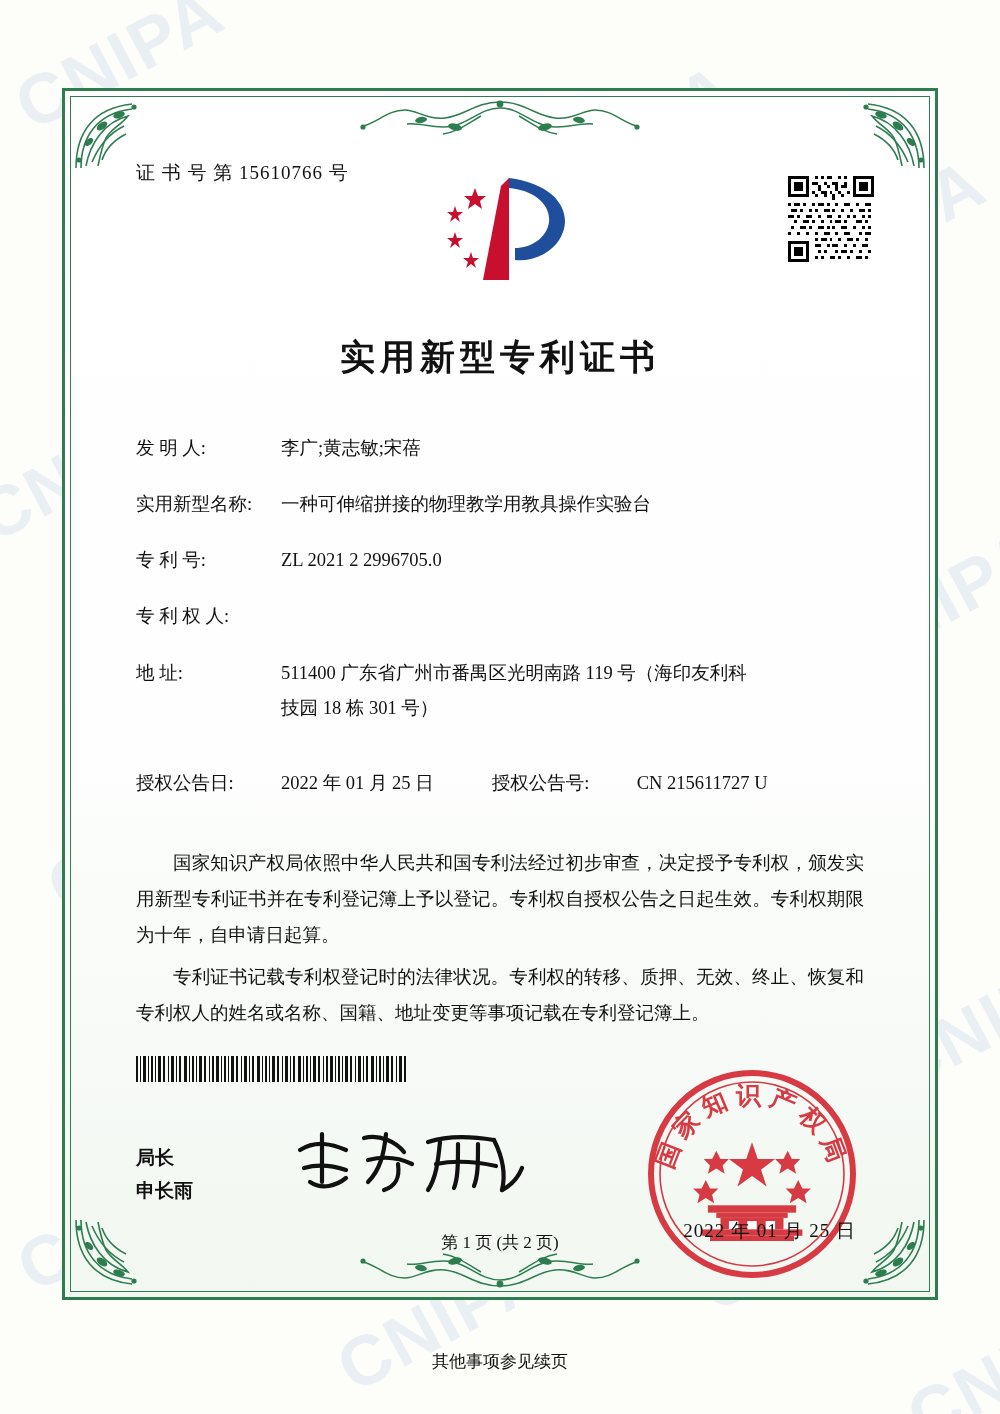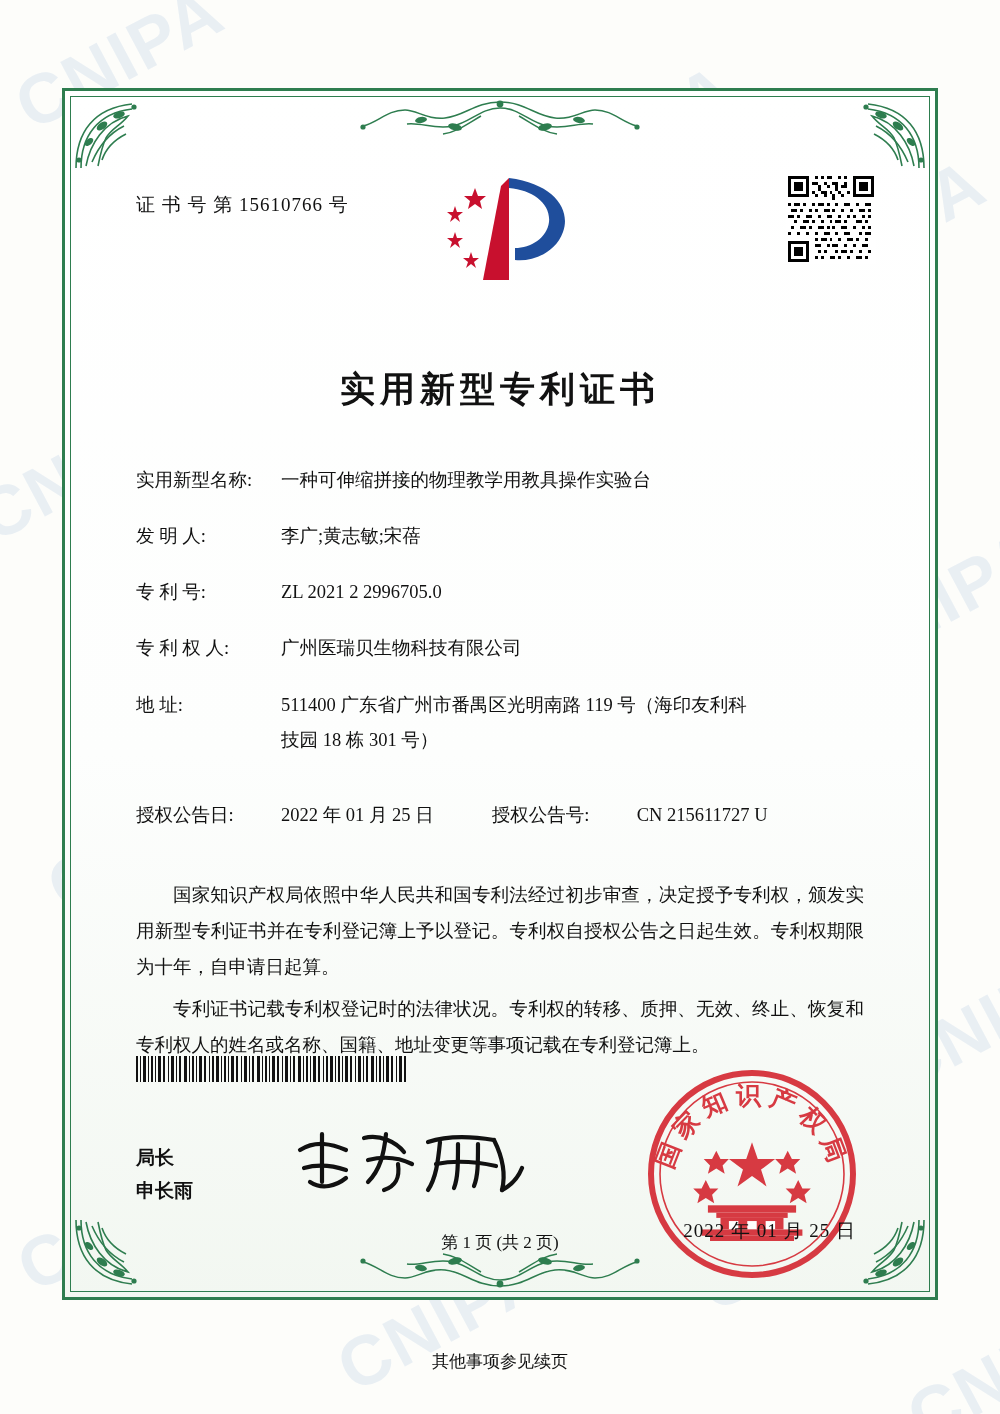--- a/index.html
+++ b/index.html
@@ -92,21 +92,20 @@
     left: 74px;
     top: 72px;
     width: 728px;
     z-index: 3;
   }
 
   .cert-no {
     font-size: 19px;
     color: #111;
     letter-spacing: 1px;
-    margin-top: 32px;
   }
 
   .logo-wrap {
     position: absolute;
     left: 50%;
     top: 82px;
     transform: translateX(-50%);
     width: 190px;
     height: 120px;
     z-index: 3;
@@ -532,38 +531,37 @@
 
   <div class="content">
 
     <div class="cert-no">证 书 号 第 15610766 号</div>
 
     <div class="title">实用新型专利证书</div>
 
     <div class="fields">
 
       <div class="row">
+        <div class="lbl spread">发 明 人:</div>
+        <div class="val">李广;黄志敏;宋蓓</div>
+      </div>
+
+      <div class="row">
         <div class="lbl">实用新型名称:</div>
         <div class="val">一种可伸缩拼接的物理教学用教具操作实验台</div>
-      </div>
-
-      <div class="row">
-        <div class="lbl spread">发 明 人:</div>
-        <div class="val">李广;黄志敏;宋蓓</div>
       </div>
 
       <div class="row">
         <div class="lbl spread">专 利 号:</div>
         <div class="val">ZL 2021 2 2996705.0</div>
       </div>
 
 
       <div class="row">
         <div class="lbl spread">专 利 权 人:</div>
-        <div class="val">广州医瑞贝生物科技有限公司</div>
       </div>
 
       <div class="row">
         <div class="lbl spread">地 址:</div>
         <div class="val">
           <span>511400 广东省广州市番禺区光明南路 119 号（海印友利科</span>
           <span class="cont">技园 18 栋 301 号）</span>
         </div>
       </div>
 

